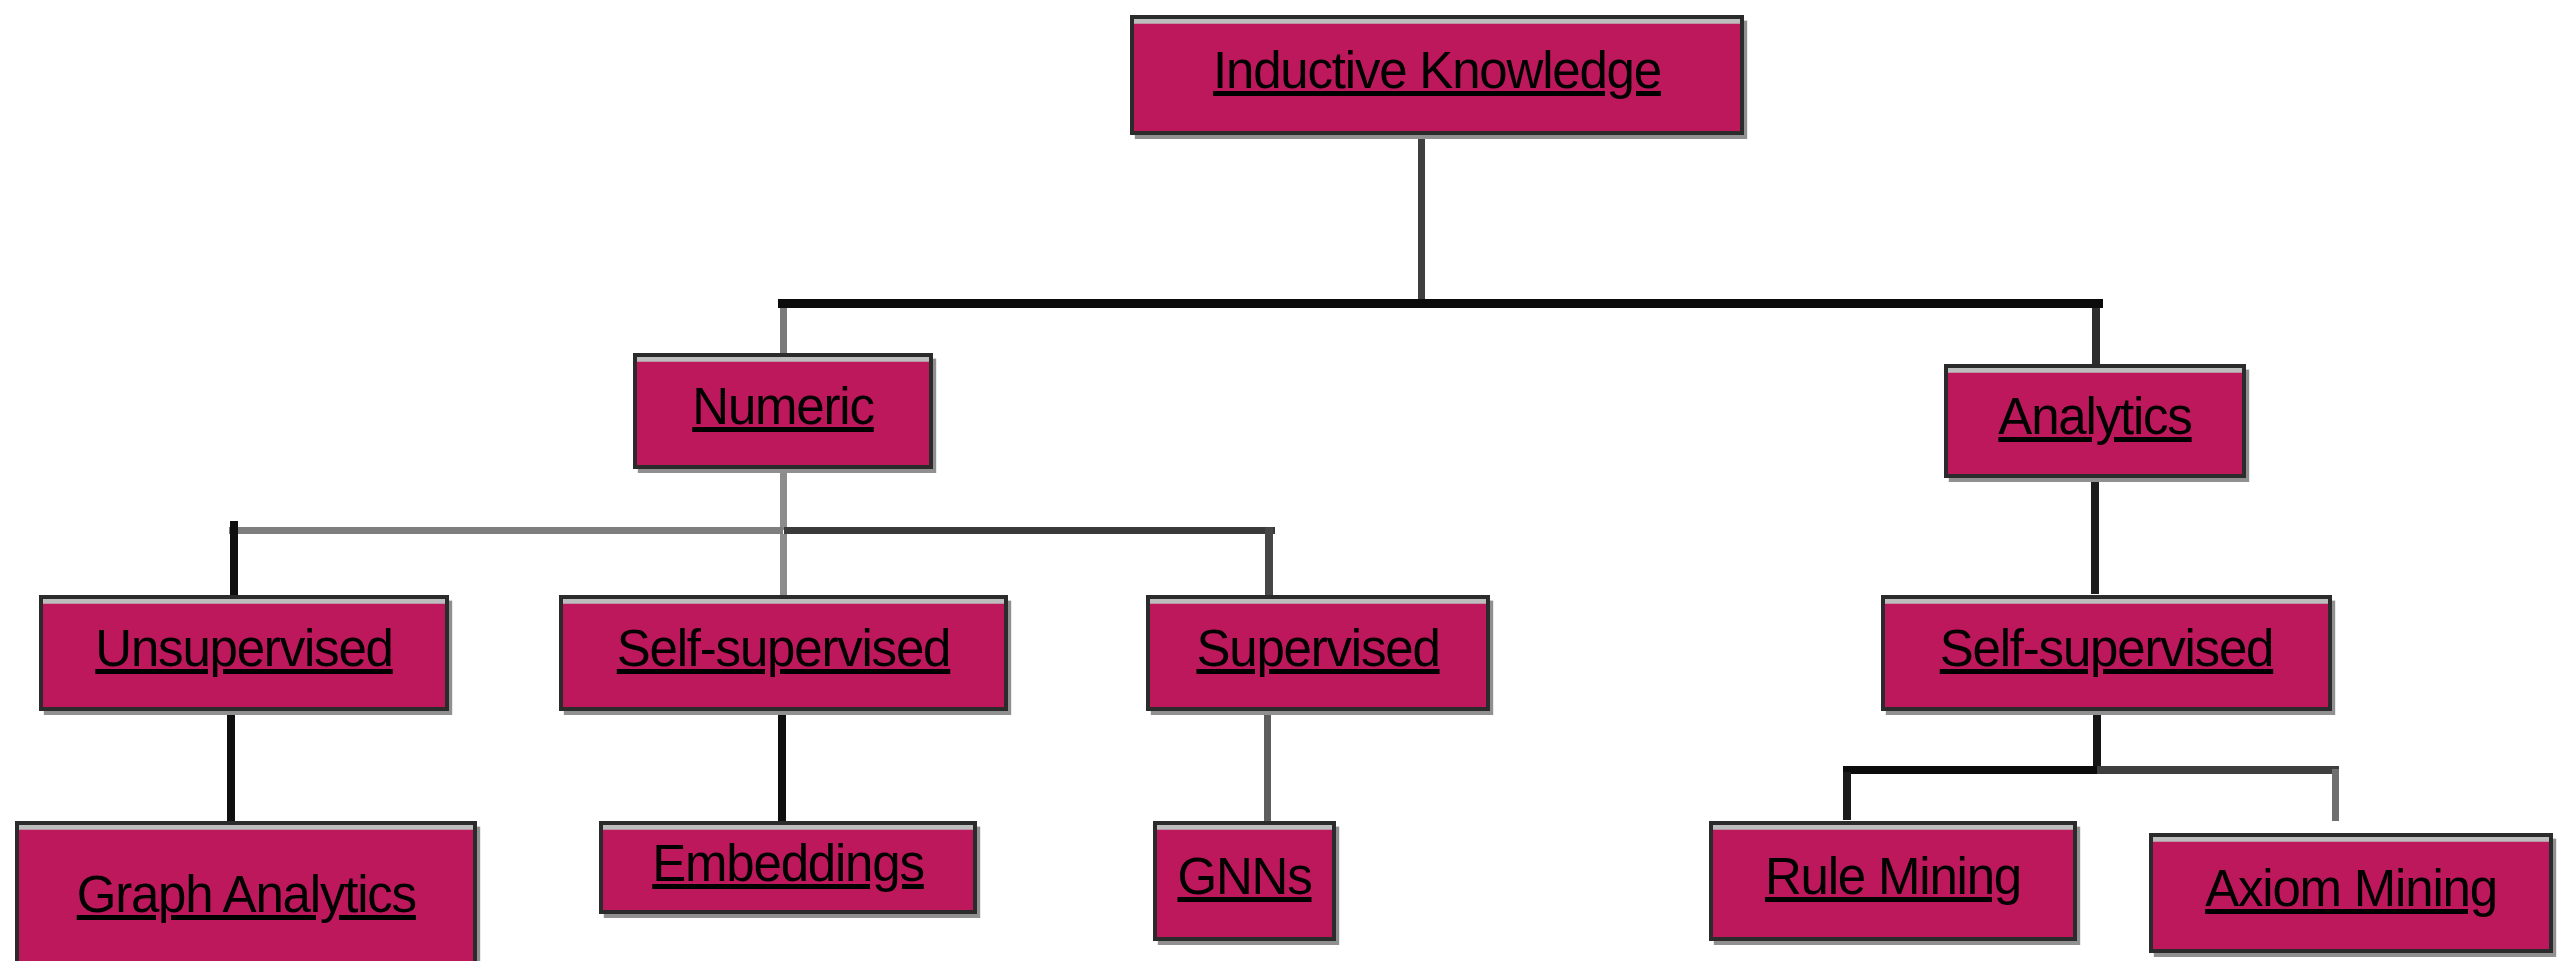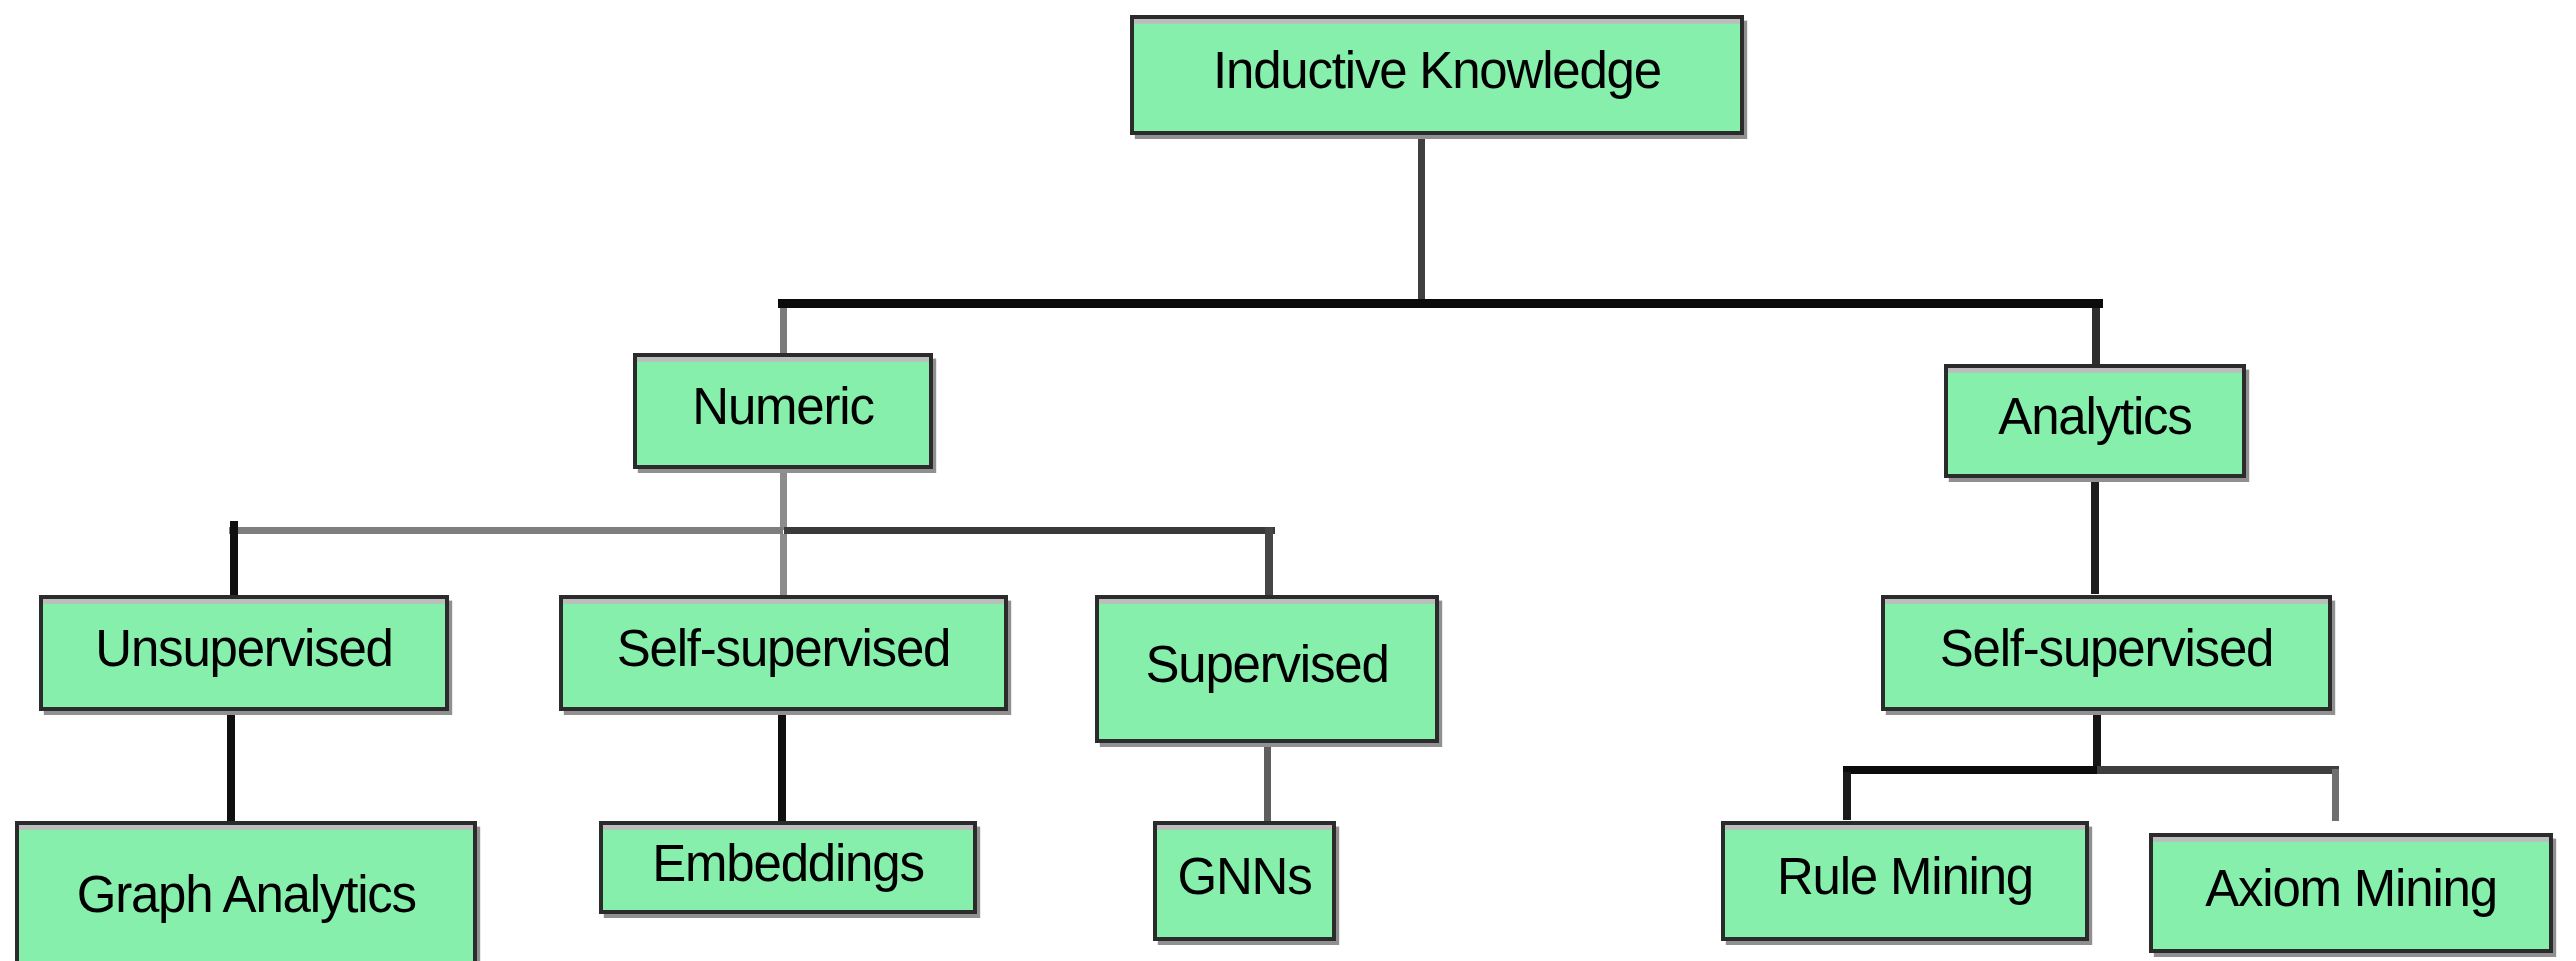--- a/index.html
+++ b/index.html
@@ -14,27 +14,28 @@
     background: #ffffff;
     overflow: hidden;
     font-family: "Liberation Sans", sans-serif;
   }
   .line {
     position: absolute;
   }
   .node {
     position: absolute;
     box-sizing: border-box;
-    background: #86efac;
+    background: #be185d;
     border: 4.8px solid #2b2b2b;
     box-shadow: 4px 4.8px 0 -0.8px #909090, inset 0 4.8px 0 #bdbdbd;
     display: flex;
     align-items: center;
     justify-content: center;
     padding-bottom: 9px;
+    text-decoration: underline;
   }
   .node-label {
     font-size: 51px;
     letter-spacing: -1.2px;
     color: #000000;
     white-space: nowrap;
   }
 </style>
 </head>
 <body>
@@ -77,41 +78,41 @@
   </div>
 
   <div class="node" style="left:39px; top:595px; width:410px; height:116px;">
     <span class="node-label">Unsupervised</span>
   </div>
 
   <div class="node" style="left:559px; top:595px; width:449px; height:116px;">
     <span class="node-label">Self-supervised</span>
   </div>
 
-  <div class="node" style="left:1095px; top:595px; width:344px; height:148px;">
+  <div class="node" style="left:1146px; top:595px; width:344px; height:116px;">
     <span class="node-label">Supervised</span>
   </div>
 
   <div class="node" style="left:1881px; top:595px; width:451px; height:116px;">
     <span class="node-label">Self-supervised</span>
   </div>
 
   <div class="node" style="left:15.3px; top:821px; width:462px; height:155px;">
     <span class="node-label">Graph Analytics</span>
   </div>
 
   <div class="node" style="left:599px; top:821px; width:378px; height:93px;">
     <span class="node-label">Embeddings</span>
   </div>
 
   <div class="node" style="left:1153px; top:821px; width:183px; height:120px;">
     <span class="node-label">GNNs</span>
   </div>
 
-  <div class="node" style="left:1709px; top:821px; width:368px; height:120px;margin-left:12px;">
+  <div class="node" style="left:1709px; top:821px; width:368px; height:120px;">
     <span class="node-label">Rule Mining</span>
   </div>
 
   <div class="node" style="left:2149px; top:821px; width:404px; height:120px;margin-top:12px;">
     <span class="node-label">Axiom Mining</span>
   </div>
 
 </div>
 
 

